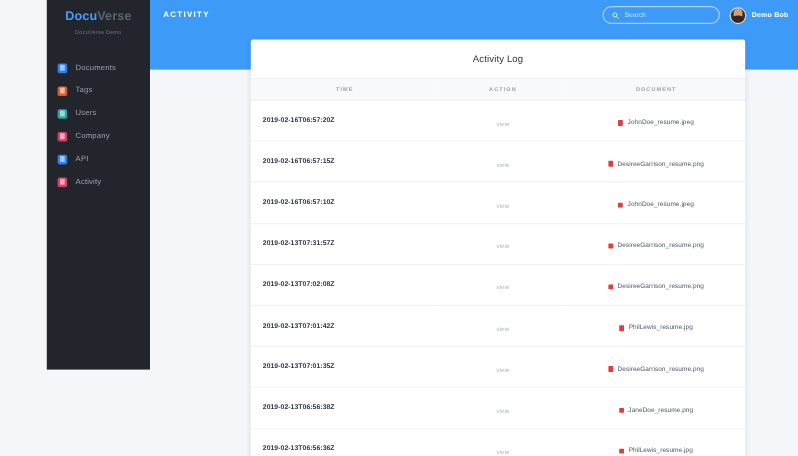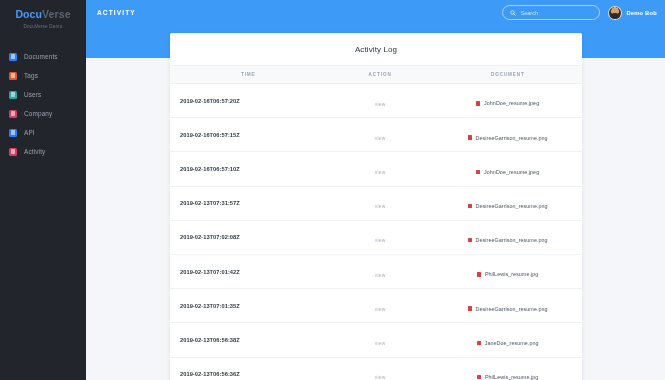--- a/index.html
+++ b/index.html
@@ -6,25 +6,26 @@
   html, body {
     width: 665px; height: 380px;
     overflow: hidden;
     font-family: "Liberation Sans", sans-serif;
     background: #f4f6f9;
   }
   .app { position: relative; width: 665px; height: 380px; display: flex; }
 
   
   .sidebar {
-    width: 86px; height: 380px;
+    width: 86px; height: 308px;
     background: #22252b;
     flex: 0 0 86px;
     position: relative;
     z-index: 5;
+    margin-left: 39px;
   }
   .brand { padding: 8px 0 0 0; text-align: center; }
   .brand-title {
     font-size: 10.5px; font-weight: bold; letter-spacing: .1px;
     color: #5b6472;
   }
   .brand-title .hl { color: #4a9bf5; }
   .brand-sub {
     margin-top: 4px;
     font-size: 4.6px; color: #6d7583; letter-spacing: .2px;

